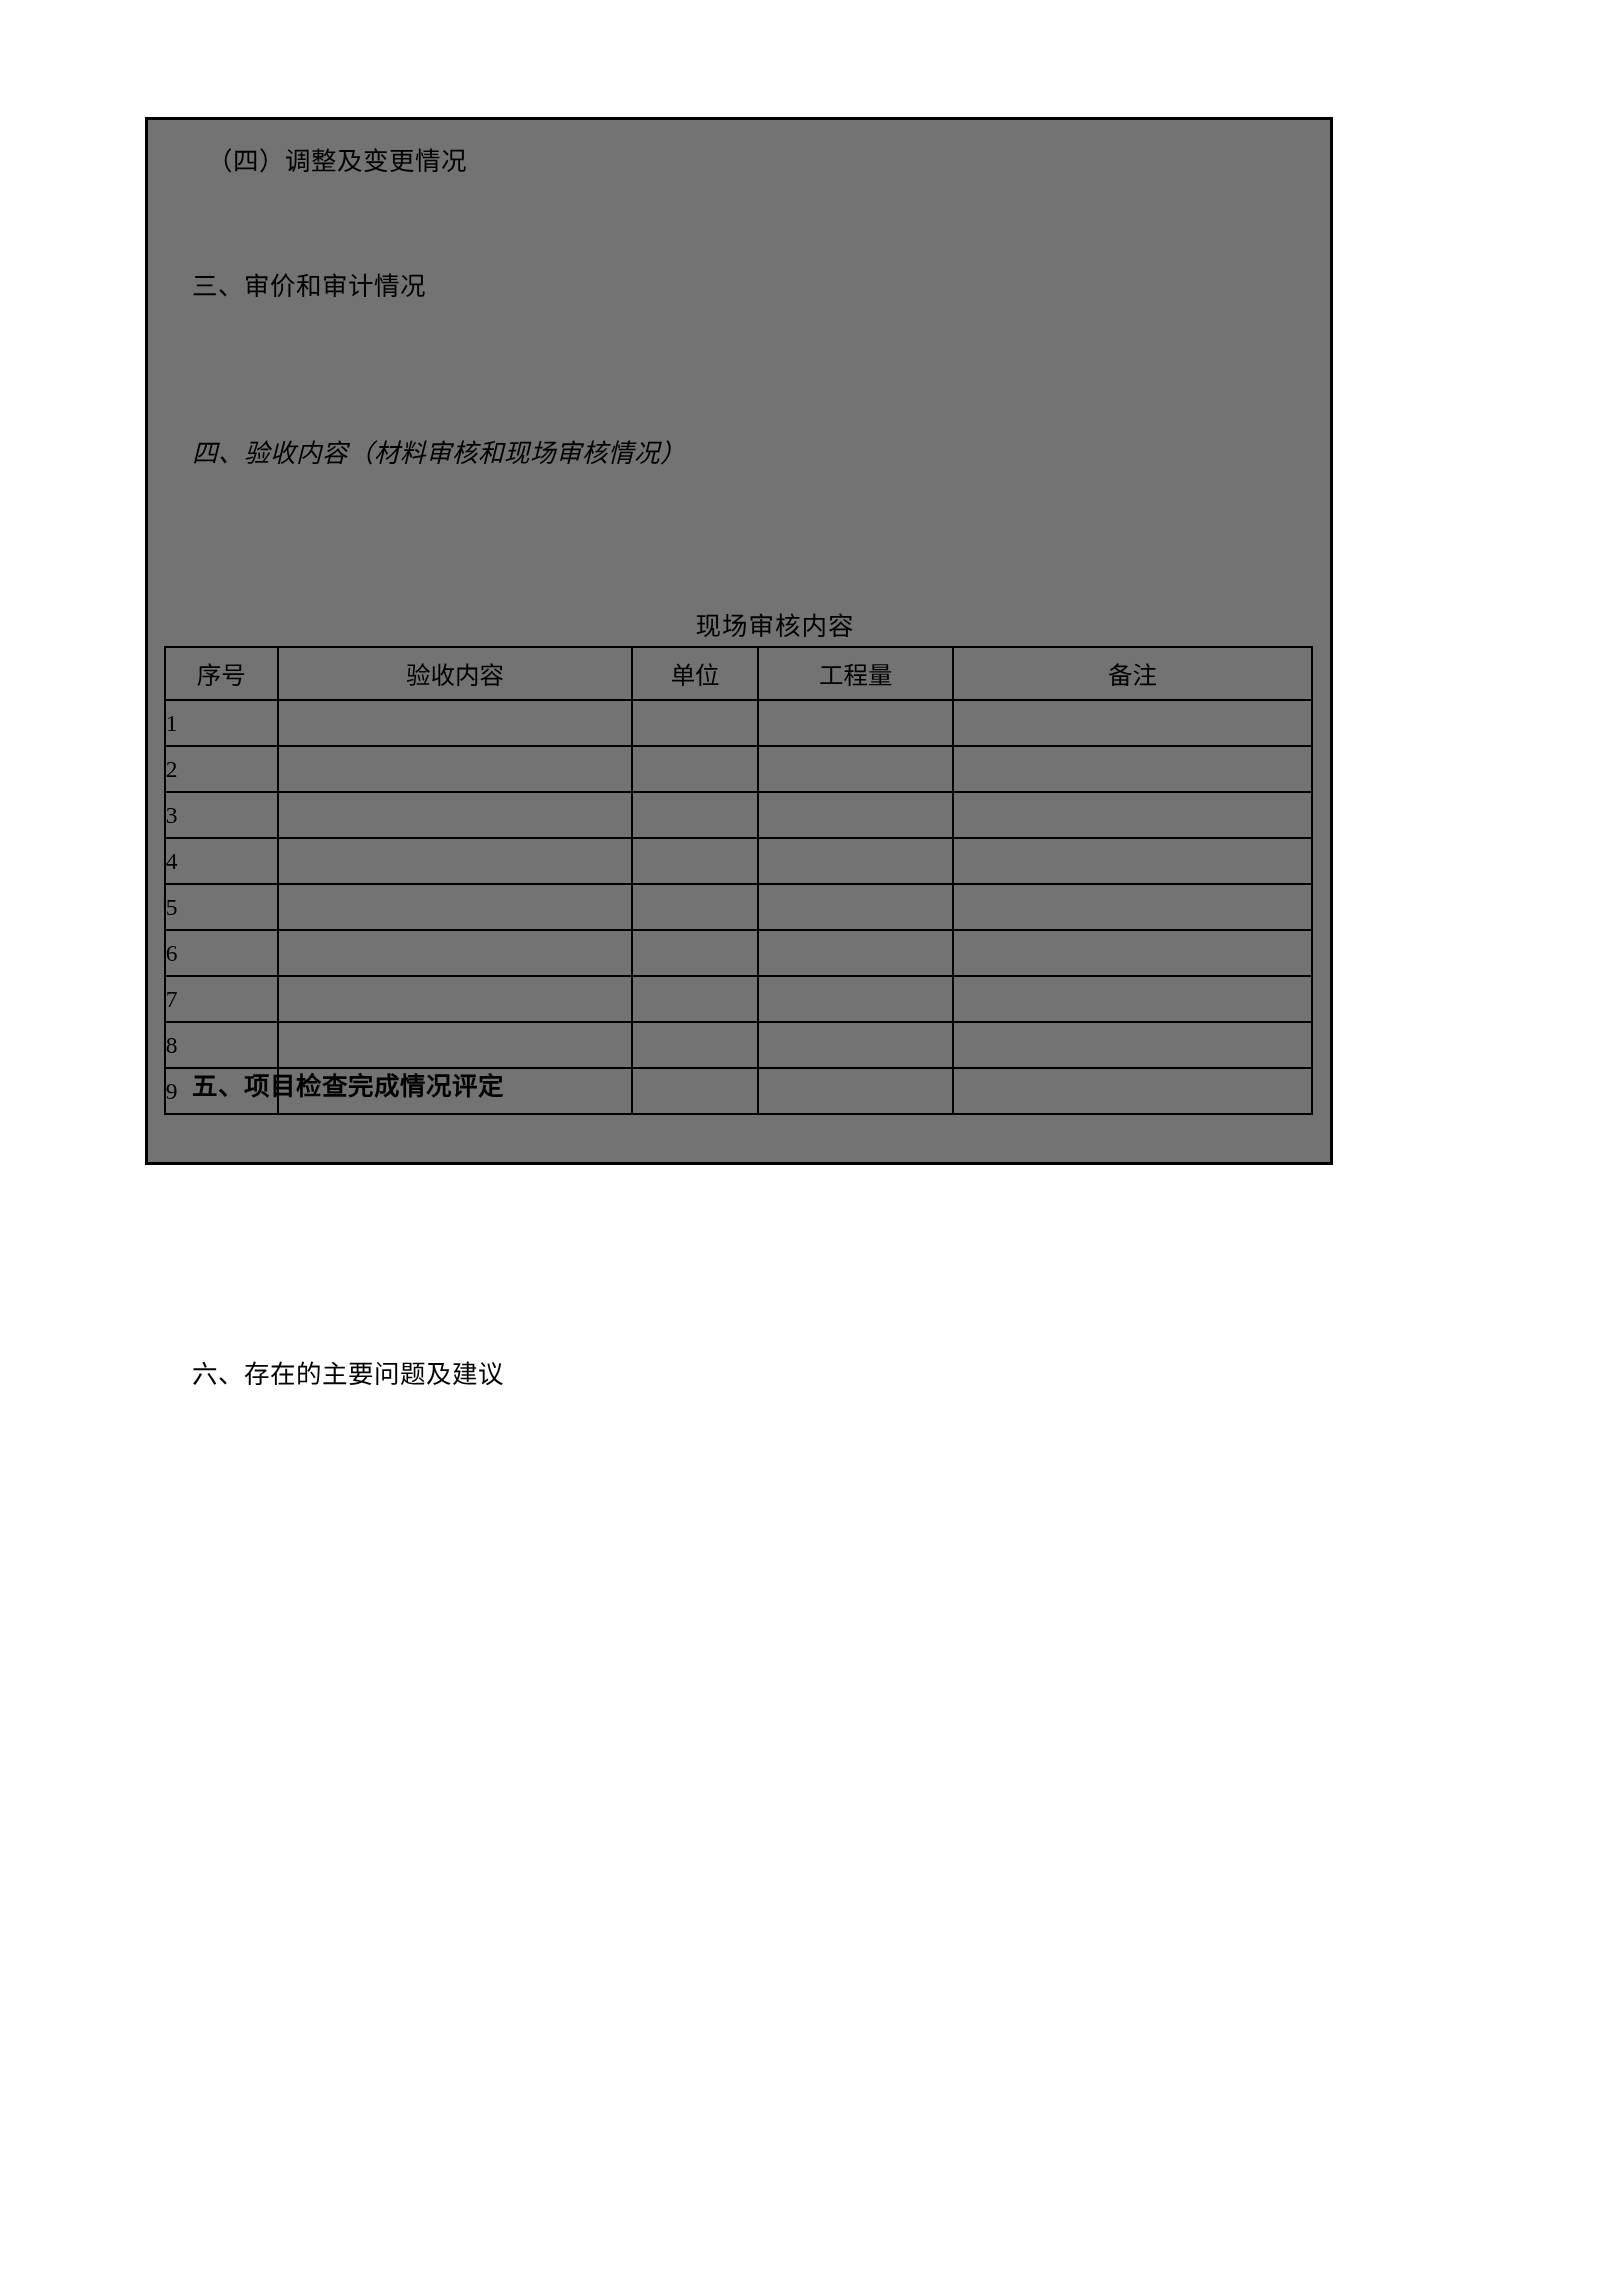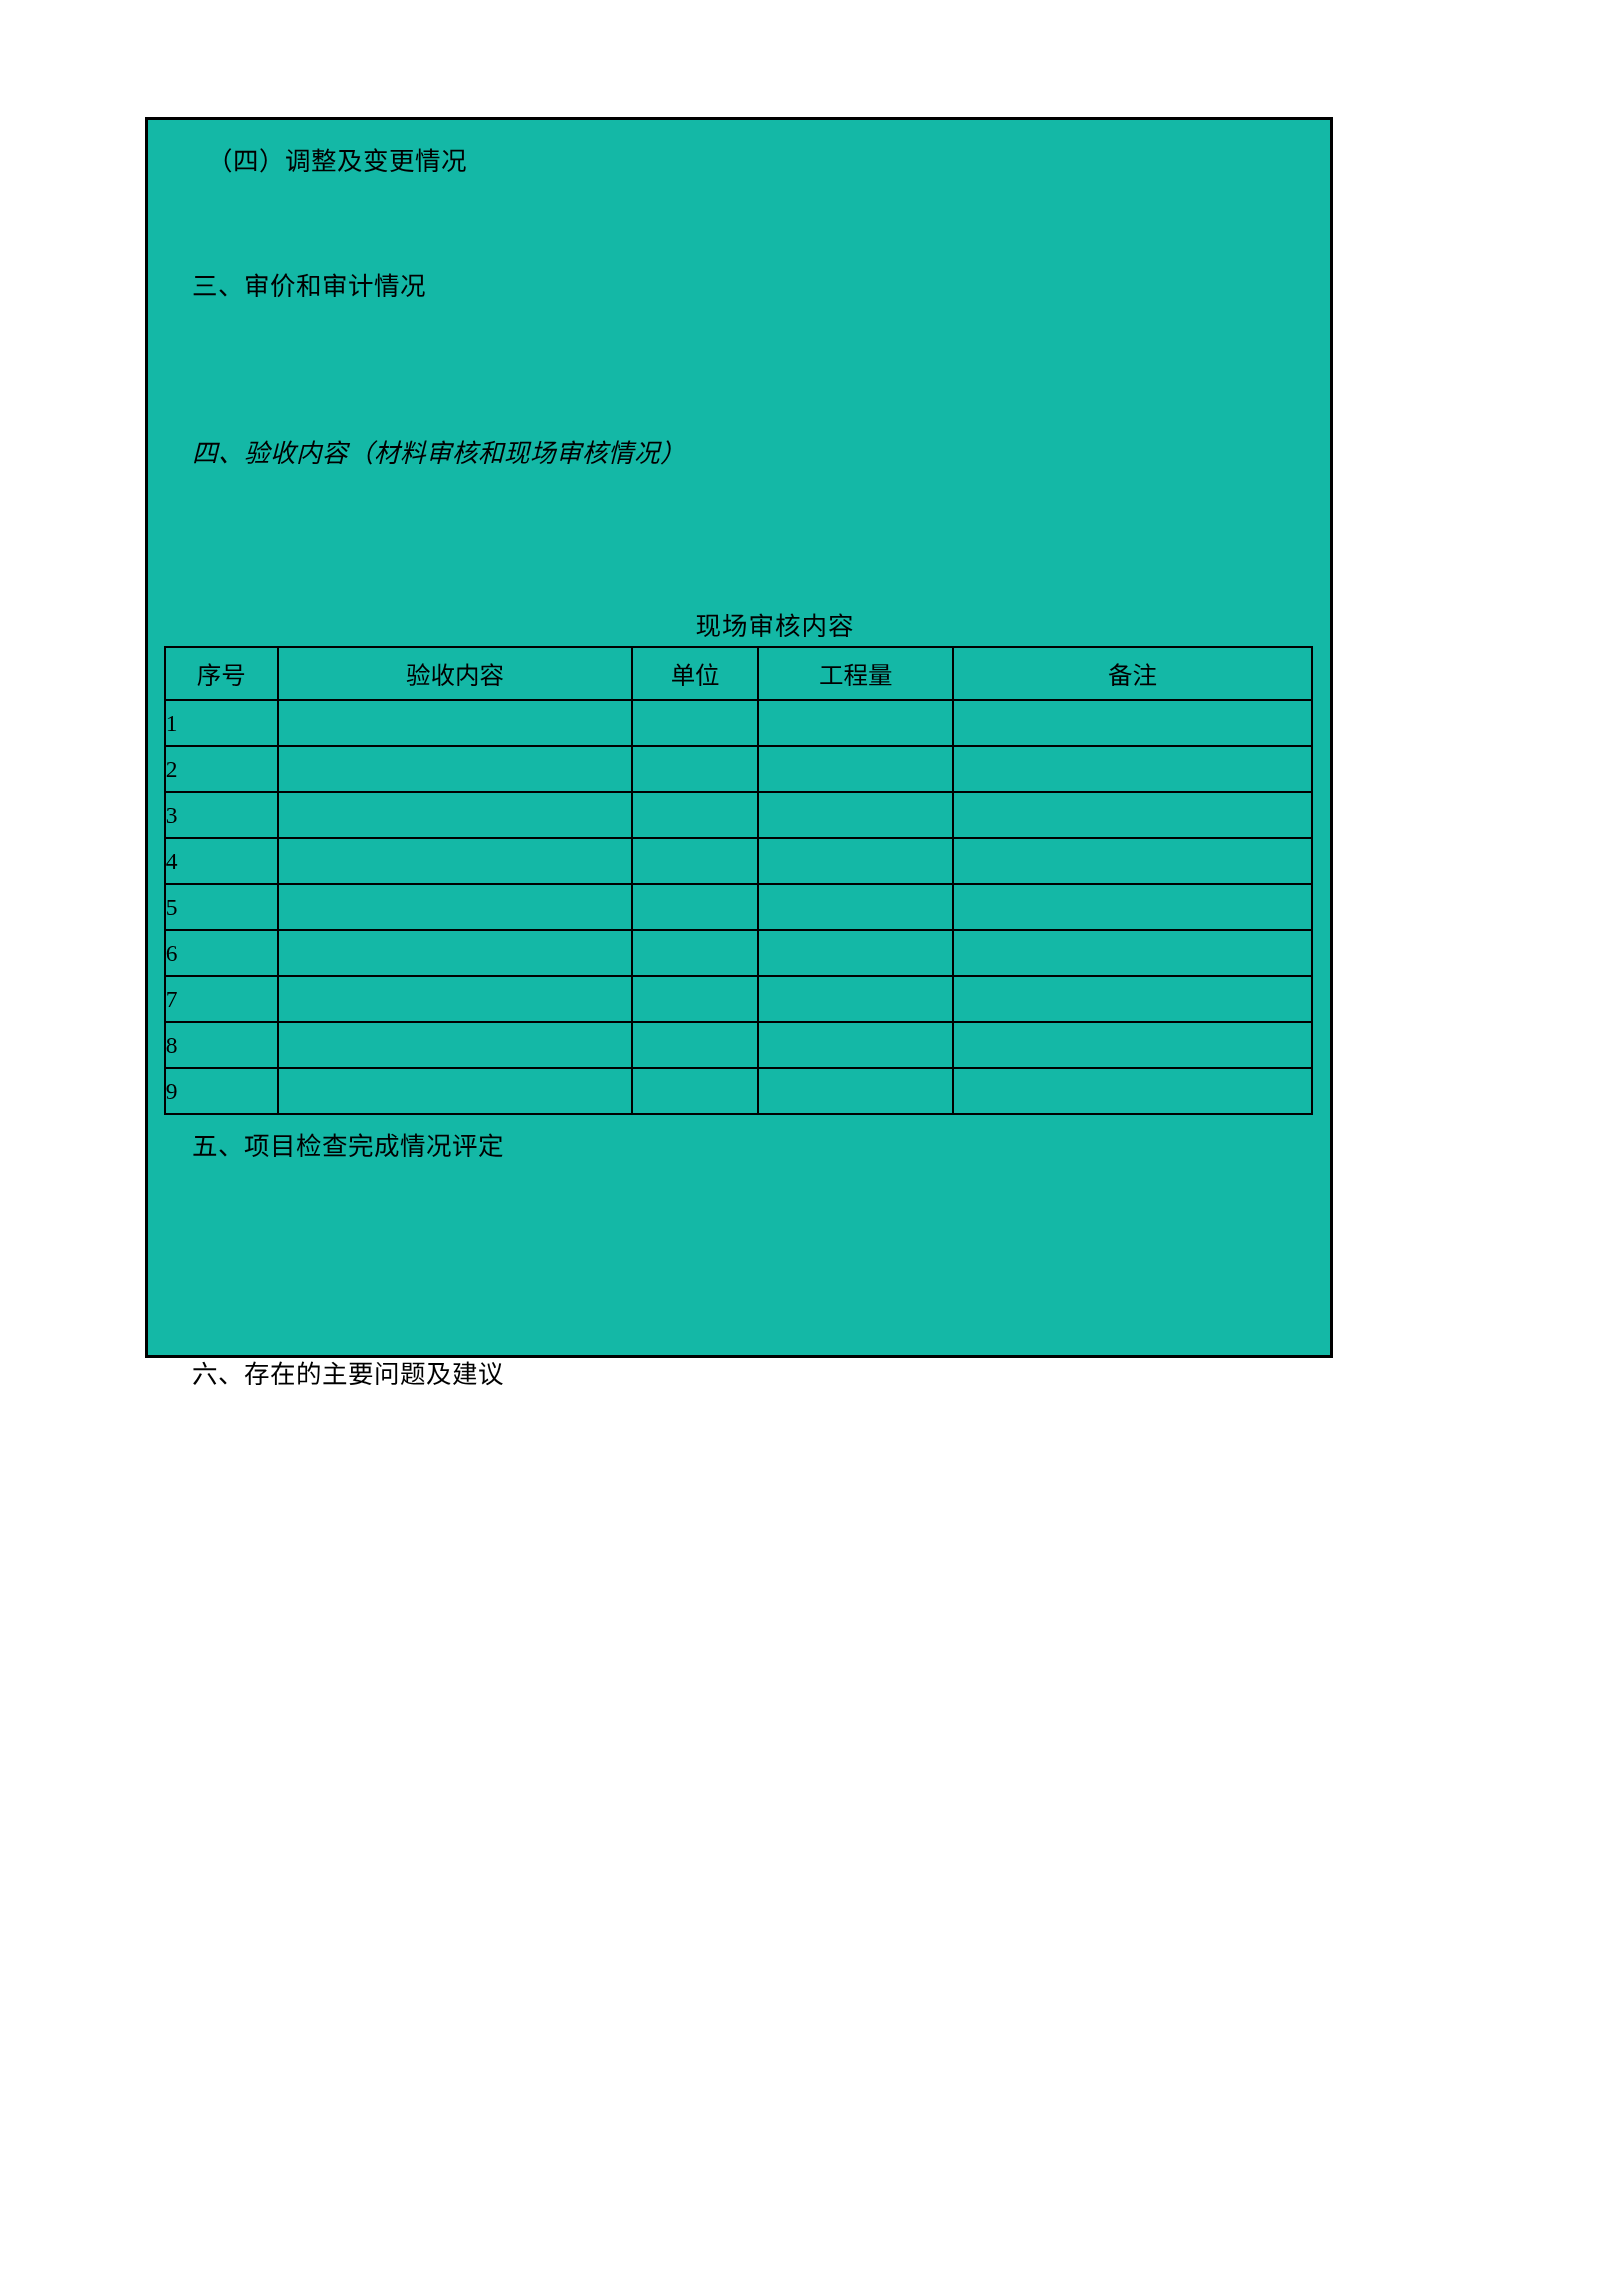--- a/index.html
+++ b/index.html
@@ -16,24 +16,24 @@
     position: relative;
     overflow: hidden;
   }
 
   
   #page-frame {
     position: absolute;
     left: 145px;
     top: 117px;
     width: 1188px;
-    height: 1241px;
+    height: 1048px;
     border: 3.9px solid #000000;
     box-sizing: border-box;
-    background: #14b8a6;
+    background: #737373;
   }
 
   .inner {
     position: relative;
     width: 100%;
     height: 100%;
     box-sizing: border-box;
   }
 
   
@@ -42,21 +42,21 @@
     font-size: 25.5px;
     line-height: 1.2;
     letter-spacing: 0.5px;
     white-space: nowrap;
     font-family: "Liberation Serif", "DejaVu Serif", serif;
   }
 
   #heading-adjust  { left: 59px;  top: 27.4px; }
   #heading-audit   { left: 44px;  top: 152px; }
   #heading-content { left: 44px;  top: 319px; font-style: italic; }
-  #heading-eval    { left: 44px;  top: 1012px; }
+  #heading-eval    { left: 44px;  top: 952px; font-weight: bold; }
   #heading-issues  { left: 44px;  top: 1196px; margin-top: 44px; }
 
   
   #table-caption {
     position: absolute;
     top: 485px;
     left: 0;
     width: 100%;
     text-align: center;
     font-size: 25.5px;

